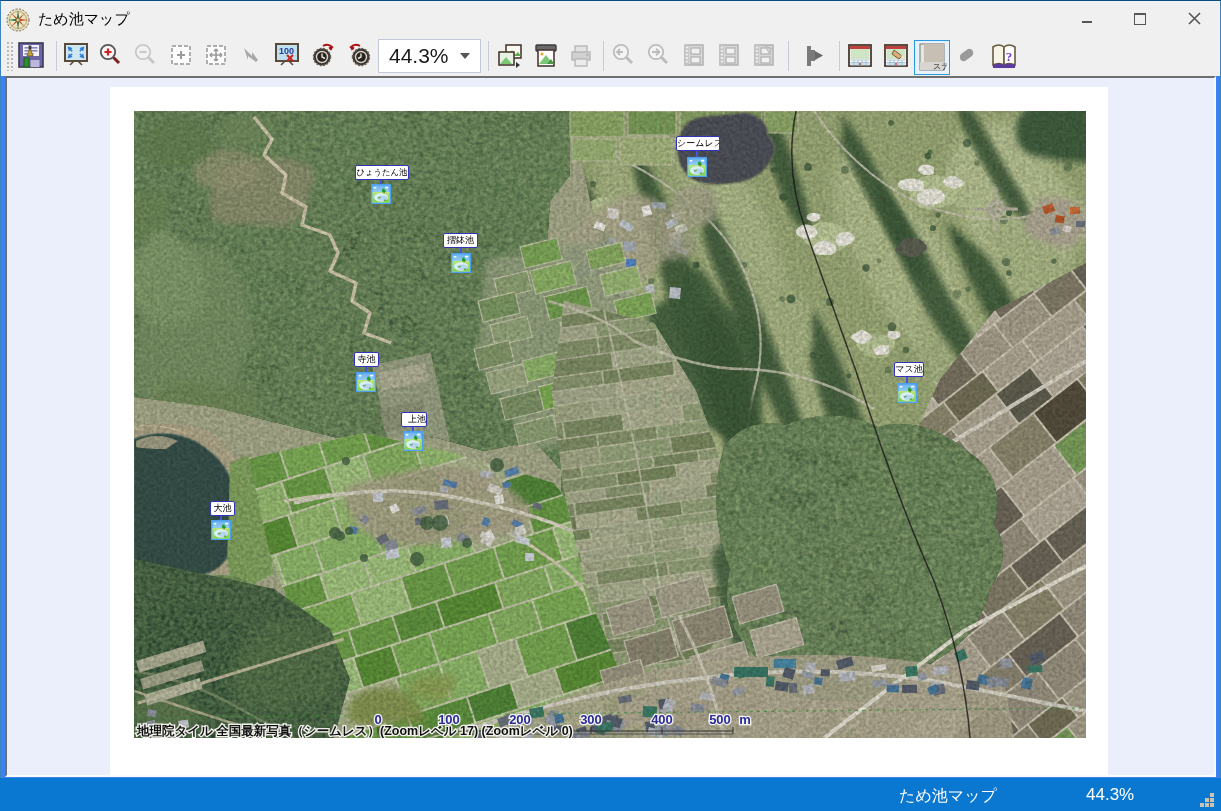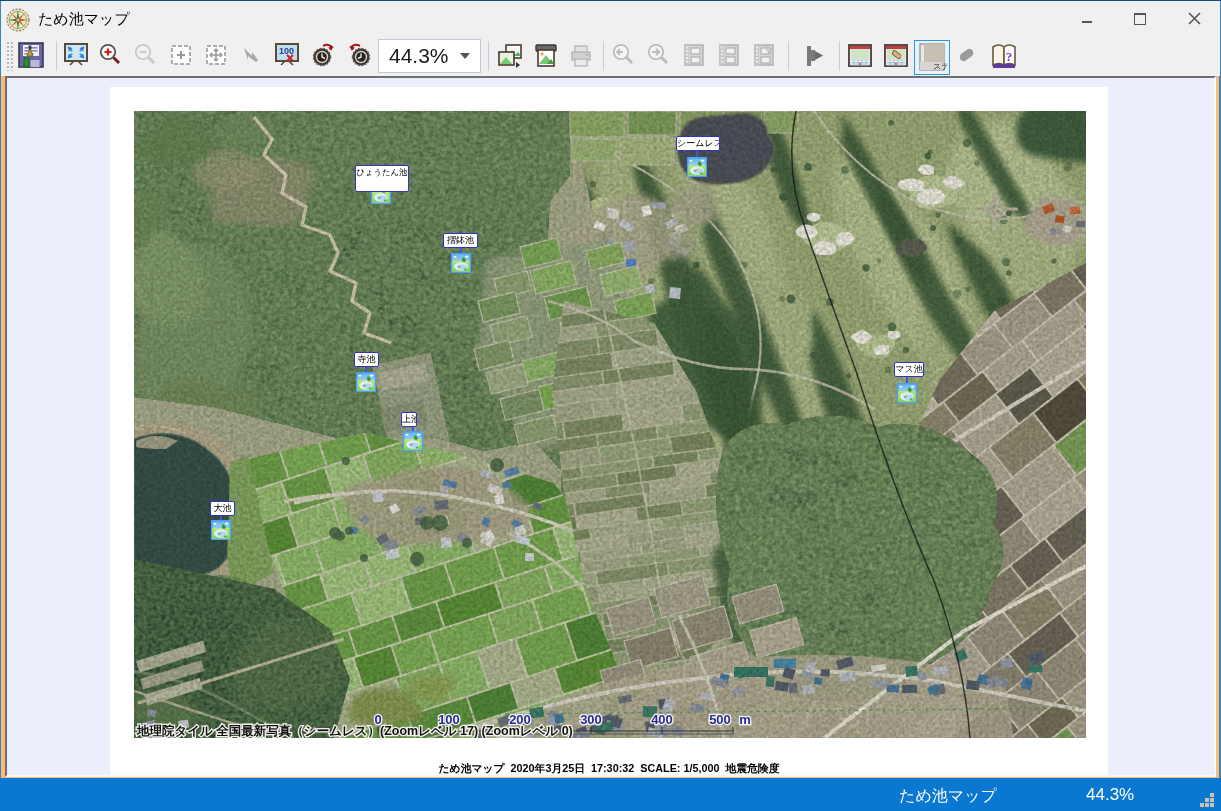--- a/index.html
+++ b/index.html
@@ -1,15 +1,15 @@
 <!DOCTYPE html>
 <html><head><meta charset="utf-8"><style>
 *{margin:0;padding:0;box-sizing:border-box}
 html,body{width:1221px;height:811px;overflow:hidden;font-family:"Liberation Sans",sans-serif;background:#fff}
-#win{position:absolute;left:0;top:0;width:1221px;height:811px;background:#fdba74}
+#win{position:absolute;left:0;top:0;width:1221px;height:811px;background:#3b82f6}
 #topborder{position:absolute;left:0;top:0;width:100%;height:1px;background:#0d4d86}
 #lb{position:absolute;left:0;top:0;width:1px;height:778px;background:#3c84c0}
 #rb{position:absolute;right:0;top:0;width:2px;height:778px;background:#3c84c0}
 #titlebar{position:absolute;left:1px;top:1px;right:1px;height:35px;background:#f0f0f1}
 #title{position:absolute;left:37px;top:9px;font-size:15px;color:#000}
 #toolbar{position:absolute;left:1px;top:36px;right:1px;height:40px;background:#f0f0f1}
 #grip{position:absolute;left:5px;top:5px;width:7px;height:30px;background-image:radial-gradient(#4a4a4a 23%,transparent 26%);background-size:4px 4px}
 #content{position:absolute;left:5px;top:76px;width:1211px;height:701px;background:#ebeffb;border-top:2px solid #6e6e6e;border-left:2px solid #6e6e6e;border-right:2px solid #fafafa;border-bottom:2px solid #fafafa}
 #page{position:absolute;left:110px;top:87px;width:998px;height:688px;background:#fff}
 #photo{position:absolute;left:134px;top:111px;width:952px;height:627px;overflow:hidden}
@@ -2073,21 +2073,21 @@
 <rect x="1.5" y="8" width="17" height="10.5" fill="url(#gr1)"></rect>
 <rect x="2.5" y="3" width="3" height="1.6" fill="#fff" rx="0.8"></rect>
 <rect x="14" y="2.8" width="3.4" height="1.6" fill="#fff" rx="0.8"></rect>
 <ellipse cx="10" cy="13.5" rx="7" ry="4.2" fill="#dceef8"></ellipse>
 <ellipse cx="11.5" cy="14.2" rx="4.8" ry="2.6" fill="#b8d4ec"></ellipse>
 <path d="M12,4.5 Q13.8,4.2 14,6.2 Q15.6,6.6 14.6,8 L11.6,8.4 Q10.4,7 11.2,6 Q11,4.8 12,4.5 Z" fill="#22a022"></path>
 <rect x="12.6" y="7.8" width="1" height="1.6" fill="#7a5a2a"></rect>
 <path d="M6.5,12.6 l1.6,1.2 l1.8,-1.6 l-0.6,1.8 l-2,0.6 Z" fill="#2a9a2a"></path>
 <path d="M12.5,16.2 q1.6,-1.6 3,0 q-1.4,1 -3,0 Z" fill="#22a022"></path>
 </svg>
-    <div style="position:absolute;left:355px;top:165px;width:54px;height:27px;background:#fff;border:1px solid #3333bb;border-radius:2px;font-size:8.3px;line-height:13px;text-align:center;color:#000;white-space:nowrap;overflow:hidden">ひょうたん池</div>
+    <div style="position:absolute;left:355px;top:165px;width:54px;height:15px;background:#fff;border:1px solid #3333bb;border-radius:2px;font-size:8.3px;line-height:13px;text-align:center;color:#000;white-space:nowrap;overflow:hidden">ひょうたん池</div>
     <div style="position:absolute;left:460px;top:247px;width:2px;height:16px;background:#4055d8"></div>
     <svg style="position:absolute;left:451px;top:253px" width="20" height="20">
 <defs>
         <linearGradient id="sky2" x1="0" y1="0" x2="0" y2="1">
 <stop offset="0" stop-color="#6cb4ee"></stop>
           <stop offset="1" stop-color="#d8f0fa"></stop>
         </linearGradient>
 <linearGradient id="gr2" x1="0" y1="0" x2="0" y2="1">
 <stop offset="0" stop-color="#b8e87a"></stop>
           <stop offset="1" stop-color="#7ed23e"></stop>
@@ -2173,21 +2173,21 @@
 <rect x="1.5" y="8" width="17" height="10.5" fill="url(#gr5)"></rect>
 <rect x="2.5" y="3" width="3" height="1.6" fill="#fff" rx="0.8"></rect>
 <rect x="14" y="2.8" width="3.4" height="1.6" fill="#fff" rx="0.8"></rect>
 <ellipse cx="10" cy="13.5" rx="7" ry="4.2" fill="#dceef8"></ellipse>
 <ellipse cx="11.5" cy="14.2" rx="4.8" ry="2.6" fill="#b8d4ec"></ellipse>
 <path d="M12,4.5 Q13.8,4.2 14,6.2 Q15.6,6.6 14.6,8 L11.6,8.4 Q10.4,7 11.2,6 Q11,4.8 12,4.5 Z" fill="#22a022"></path>
 <rect x="12.6" y="7.8" width="1" height="1.6" fill="#7a5a2a"></rect>
 <path d="M6.5,12.6 l1.6,1.2 l1.8,-1.6 l-0.6,1.8 l-2,0.6 Z" fill="#2a9a2a"></path>
 <path d="M12.5,16.2 q1.6,-1.6 3,0 q-1.4,1 -3,0 Z" fill="#22a022"></path>
 </svg>
-    <div style="position:absolute;left:401px;top:412px;width:16px;height:15px;background:#fff;border:1px solid #3333bb;border-radius:2px;font-size:9px;line-height:13px;text-align:right;color:#000;white-space:nowrap;overflow:hidden">上池</div>
+    <div style="position:absolute;left:401px;top:412px;width:26px;height:15px;background:#fff;border:1px solid #3333bb;border-radius:2px;font-size:9px;line-height:13px;text-align:right;color:#000;white-space:nowrap;overflow:hidden">上池</div>
     <div style="position:absolute;left:220px;top:515px;width:2px;height:15px;background:#4055d8"></div>
     <svg style="position:absolute;left:211px;top:520px" width="20" height="20">
 <defs>
         <linearGradient id="sky6" x1="0" y1="0" x2="0" y2="1">
 <stop offset="0" stop-color="#6cb4ee"></stop>
           <stop offset="1" stop-color="#d8f0fa"></stop>
         </linearGradient>
 <linearGradient id="gr6" x1="0" y1="0" x2="0" y2="1">
 <stop offset="0" stop-color="#b8e87a"></stop>
           <stop offset="1" stop-color="#7ed23e"></stop>
@@ -2224,21 +2224,20 @@
 <rect x="2.5" y="3" width="3" height="1.6" fill="#fff" rx="0.8"></rect>
 <rect x="14" y="2.8" width="3.4" height="1.6" fill="#fff" rx="0.8"></rect>
 <ellipse cx="10" cy="13.5" rx="7" ry="4.2" fill="#dceef8"></ellipse>
 <ellipse cx="11.5" cy="14.2" rx="4.8" ry="2.6" fill="#b8d4ec"></ellipse>
 <path d="M12,4.5 Q13.8,4.2 14,6.2 Q15.6,6.6 14.6,8 L11.6,8.4 Q10.4,7 11.2,6 Q11,4.8 12,4.5 Z" fill="#22a022"></path>
 <rect x="12.6" y="7.8" width="1" height="1.6" fill="#7a5a2a"></rect>
 <path d="M6.5,12.6 l1.6,1.2 l1.8,-1.6 l-0.6,1.8 l-2,0.6 Z" fill="#2a9a2a"></path>
 <path d="M12.5,16.2 q1.6,-1.6 3,0 q-1.4,1 -3,0 Z" fill="#22a022"></path>
 </svg>
     <div style="position:absolute;left:894px;top:362px;width:30px;height:15px;background:#fff;border:1px solid #3333bb;border-radius:2px;font-size:9px;line-height:13px;text-align:center;color:#000;white-space:nowrap;overflow:hidden">マス池</div>
-<div id="caption">ため池マップ&nbsp;&nbsp;2020年3月25日&nbsp;&nbsp;17:30:32&nbsp;&nbsp;SCALE: 1/5,000&nbsp;&nbsp;地震危険度</div>
 <div id="topborder"></div>
 <div id="statusbar">
 <div style="position:absolute;left:899px;top:8px;font-size:16px">ため池マップ</div>
 <div style="position:absolute;left:1086px;top:7px;font-size:17px">44.3%</div>
 <svg style="position:absolute;right:6px;bottom:3px" width="15" height="15">
 <rect x="10" y="0" width="4" height="4" fill="#c9c3b4"></rect>
         <rect x="5" y="5" width="4" height="4" fill="#c9c3b4"></rect>
         <rect x="10" y="5" width="4" height="4" fill="#c9c3b4"></rect>
         <rect x="0" y="10" width="4" height="4" fill="#c9c3b4"></rect>
         <rect x="5" y="10" width="4" height="4" fill="#c9c3b4"></rect>

